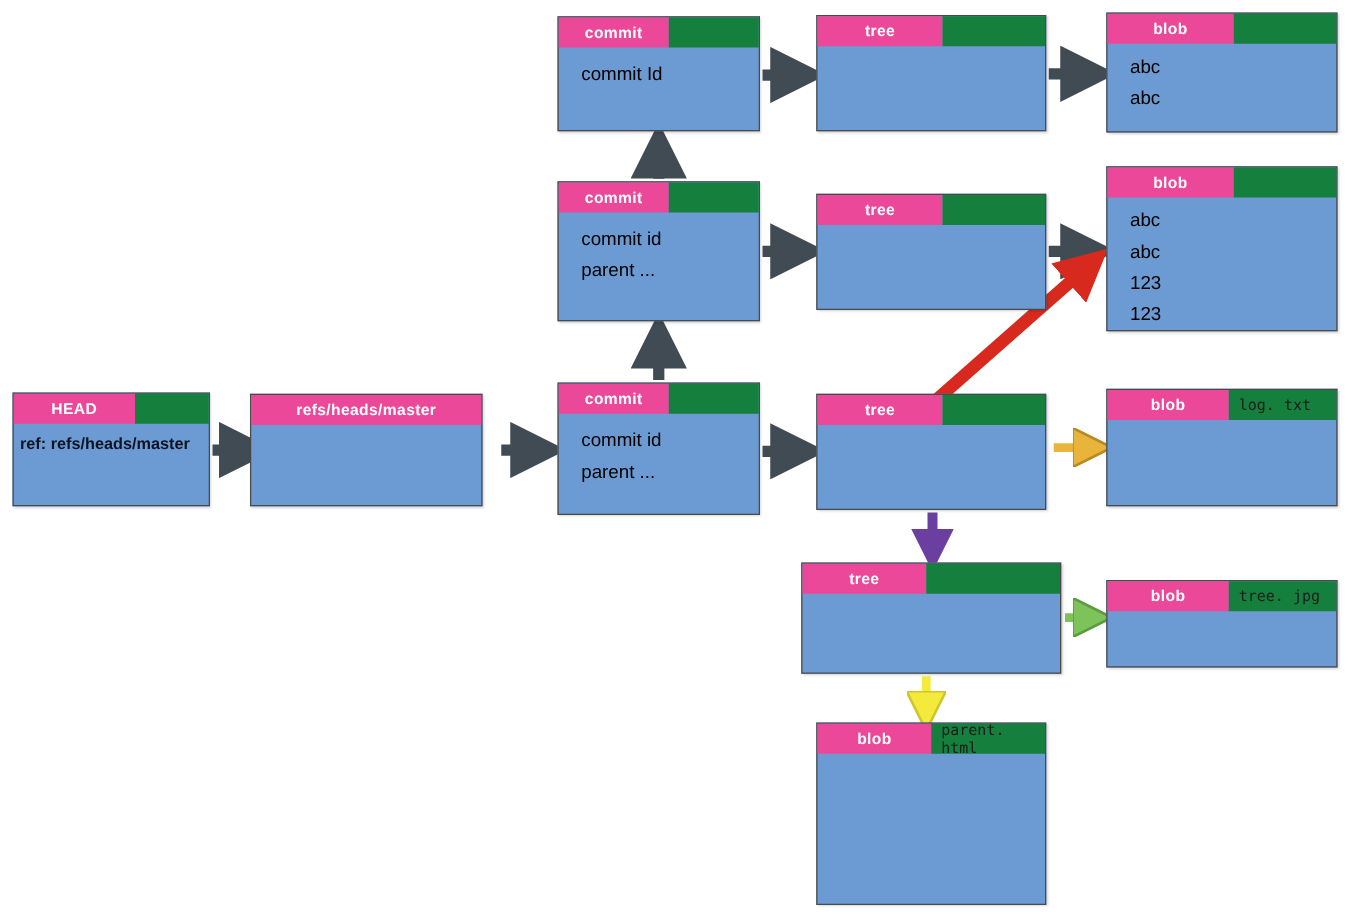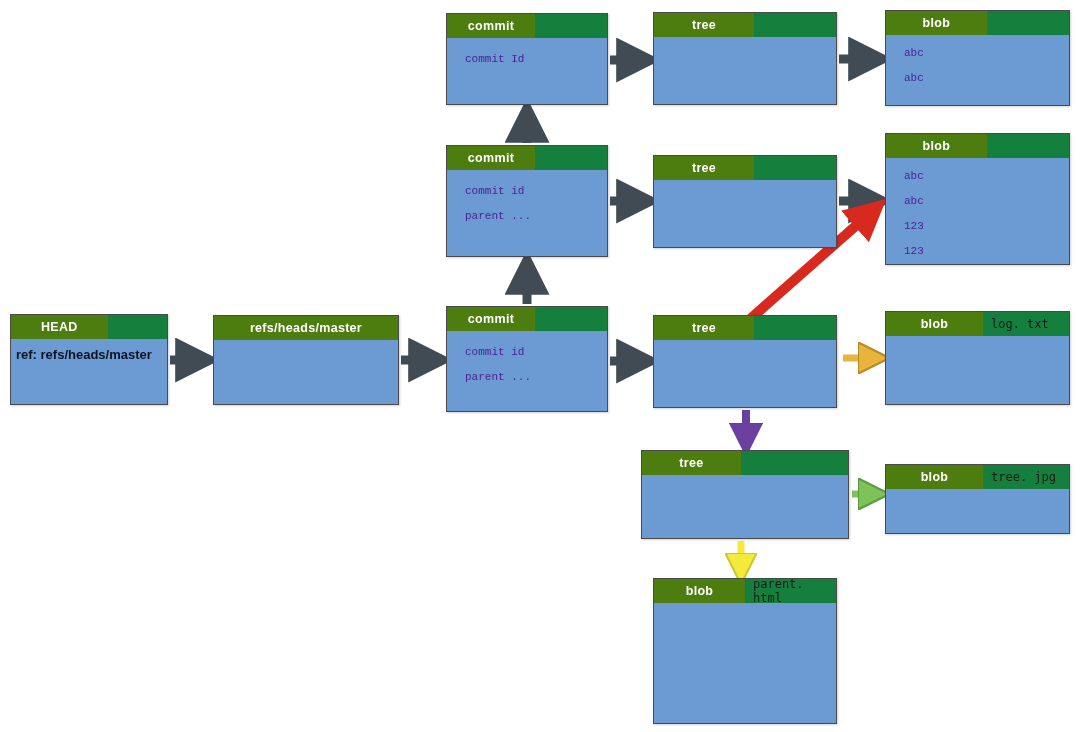--- a/index.html
+++ b/index.html
@@ -22,21 +22,21 @@
     background: #6b9bd2;
     box-shadow: 1px 1px 2px rgba(0,0,0,0.18);
   }
   .node-head {
     display: flex;
     height: 24px;
     box-sizing: border-box;
   }
   .node-type {
     flex: 0 0 55%;
-    background: #4d7c0f;
+    background: #ec4899;
     color: #ffffff;
     font-weight: bold;
     font-size: 12.5px;
     display: flex;
     align-items: center;
     justify-content: center;
     letter-spacing: 0.3px;
     box-sizing: border-box;
   }
   .node-name {
@@ -48,23 +48,23 @@
     display: flex;
     align-items: center;
     padding-left: 8px;
     box-sizing: border-box;
   }
   .node-body {
     padding: 9px 0 0 18px;
     box-sizing: border-box;
   }
   .node-line {
-    font-family: Liberation Mono, monospace;
-    font-size: 11px;
-    color: #4c1d95;
+    font-family: Liberation Sans, sans-serif;
+    font-size: 15px;
+    color: #000000;
     line-height: 25px;
     white-space: pre;
   }
   
   .node-head-box .node-type {
     flex: 0 0 62%;
   }
   .node-head-box .node-line {
     font-family: "Liberation Sans", sans-serif;
     font-weight: bold;
@@ -142,21 +142,21 @@
   <div class="node node-head-box" style="left:10px; top:314px; width:158px; height:91px;">
     <div class="node-head">
       <div class="node-type">HEAD</div>
       <div class="node-name"></div>
     </div>
     <div class="node-body">
       <div class="node-line">ref: refs/heads/master</div>
     </div>
   </div>
 
-  <div class="node node-full" style="left:213px; top:315px; width:186px; height:90px;">
+  <div class="node node-full" style="left:200px; top:315px; width:186px; height:90px;">
     <div class="node-head">
       <div class="node-type">refs/heads/master</div>
 
     </div>
     <div class="node-body"></div>
   </div>
 
   <div class="node" style="left:446px; top:13px; width:162px; height:92px;">
     <div class="node-head">
       <div class="node-type">commit</div>

